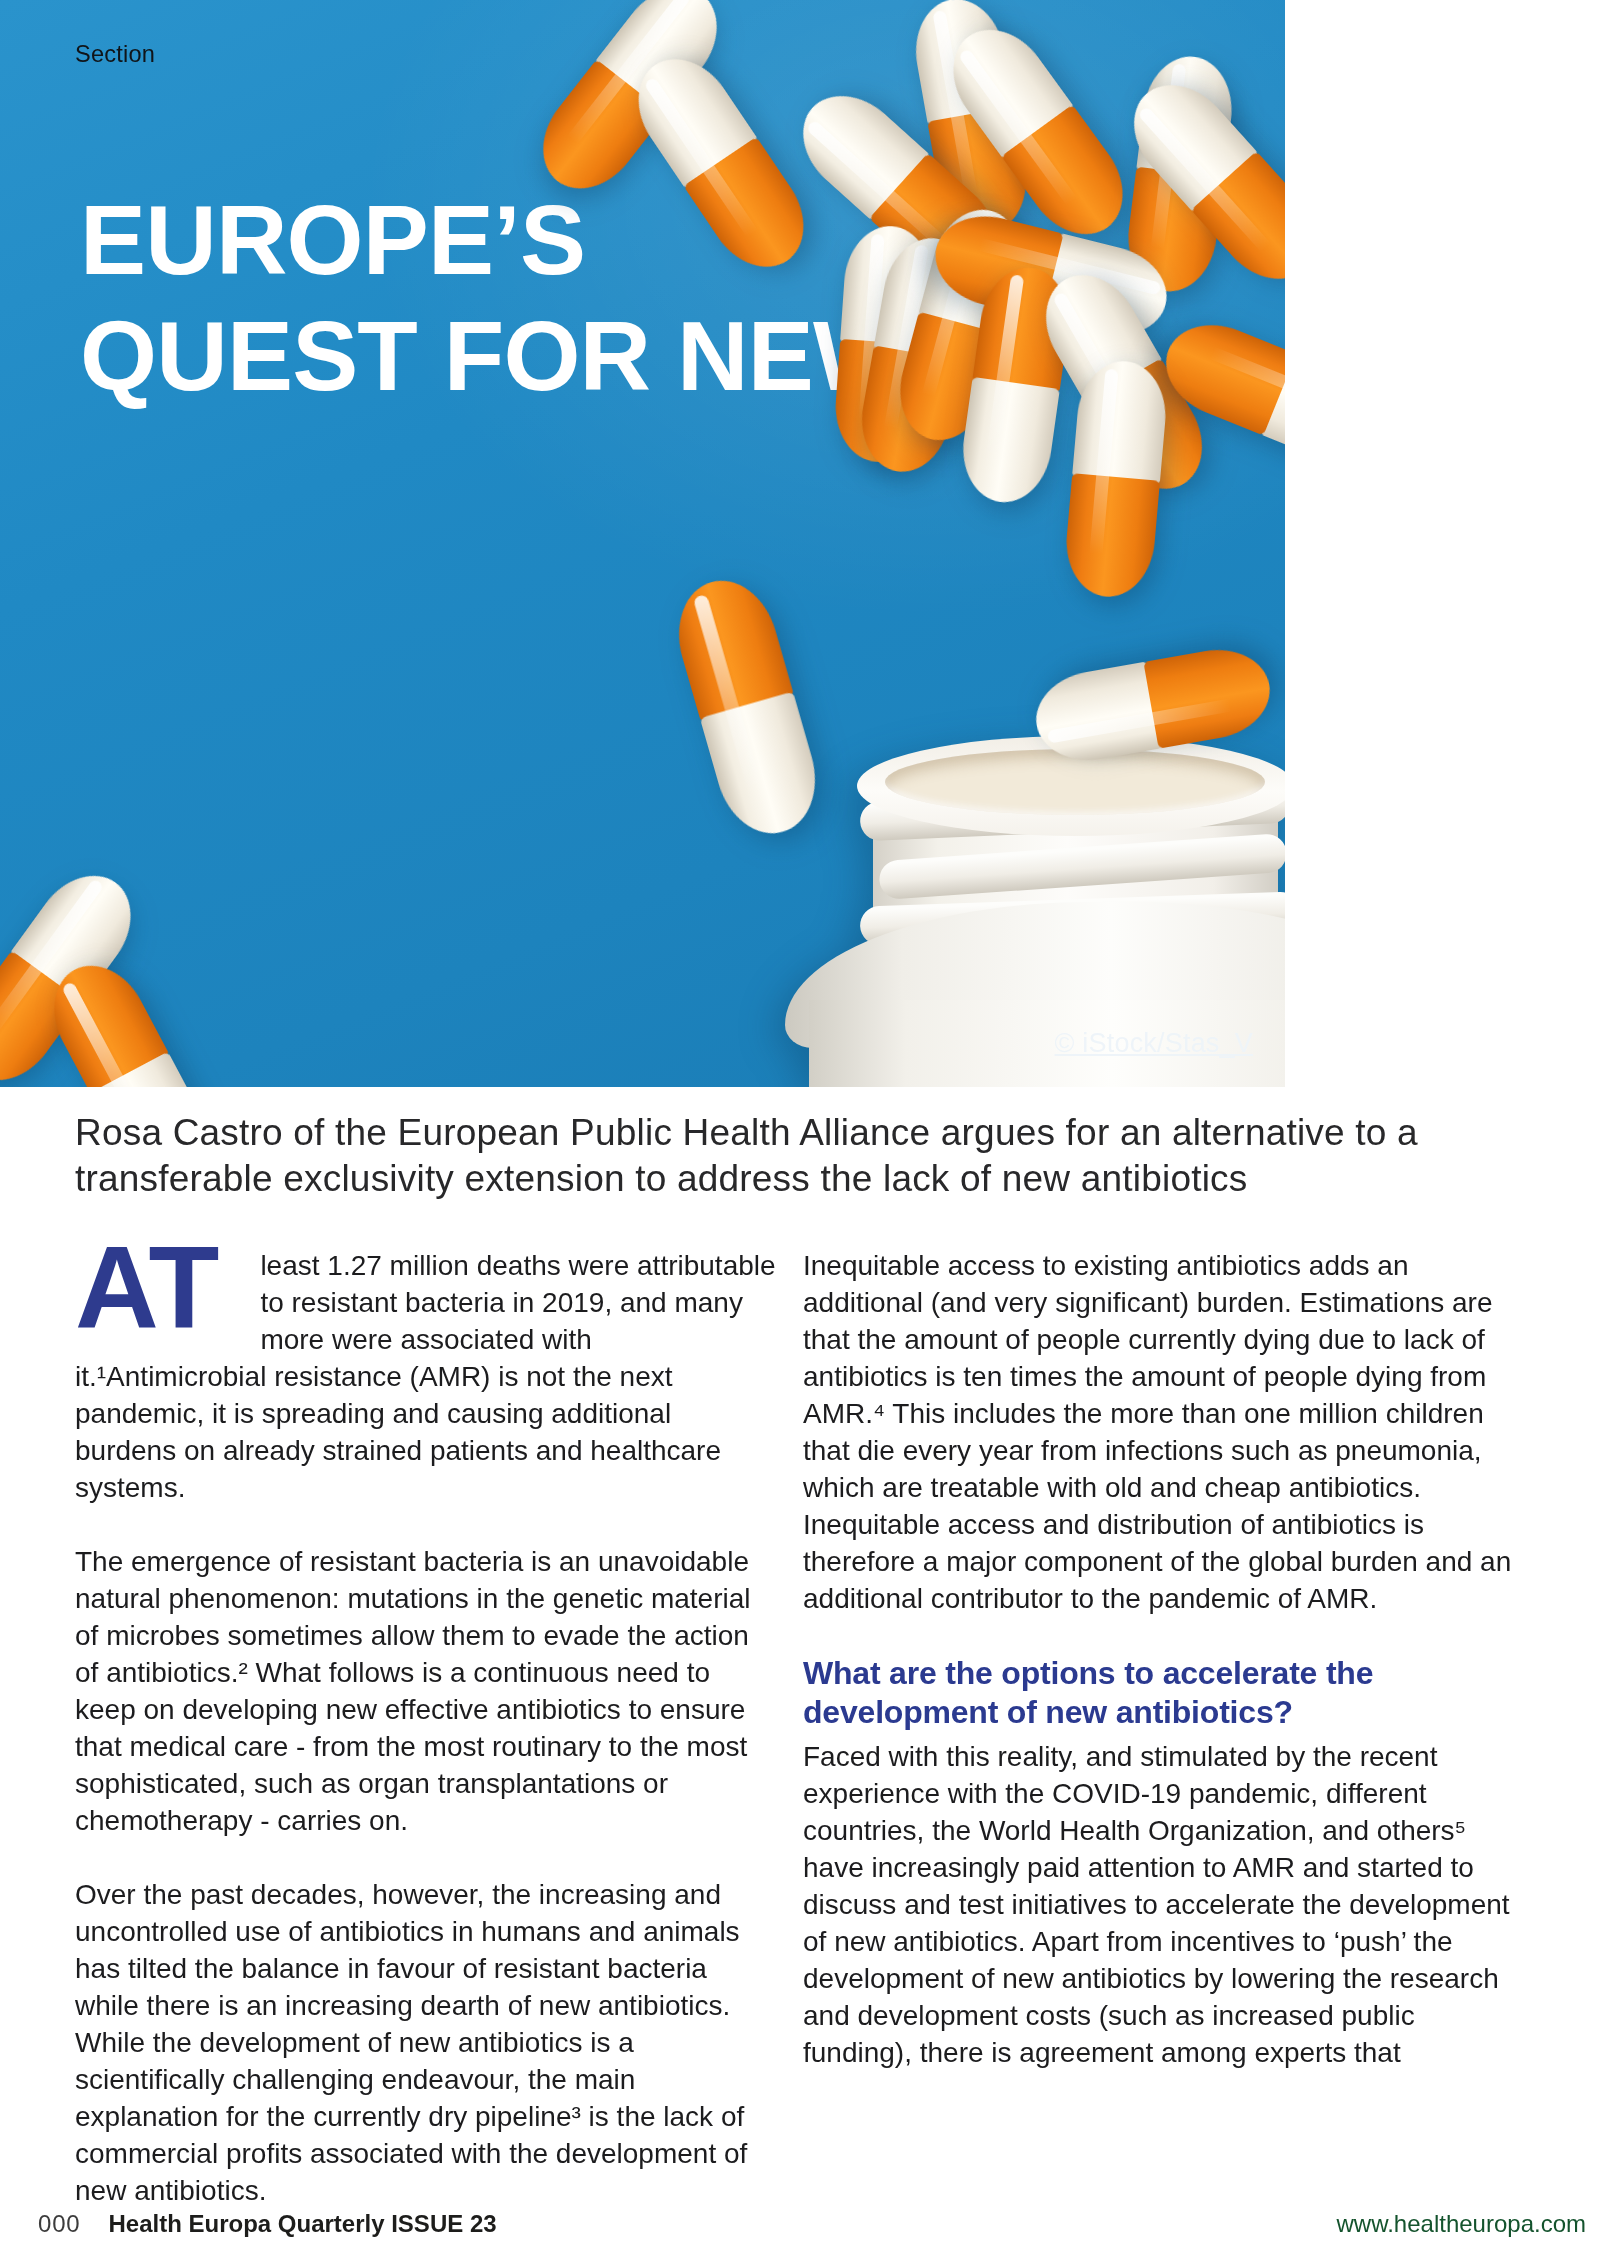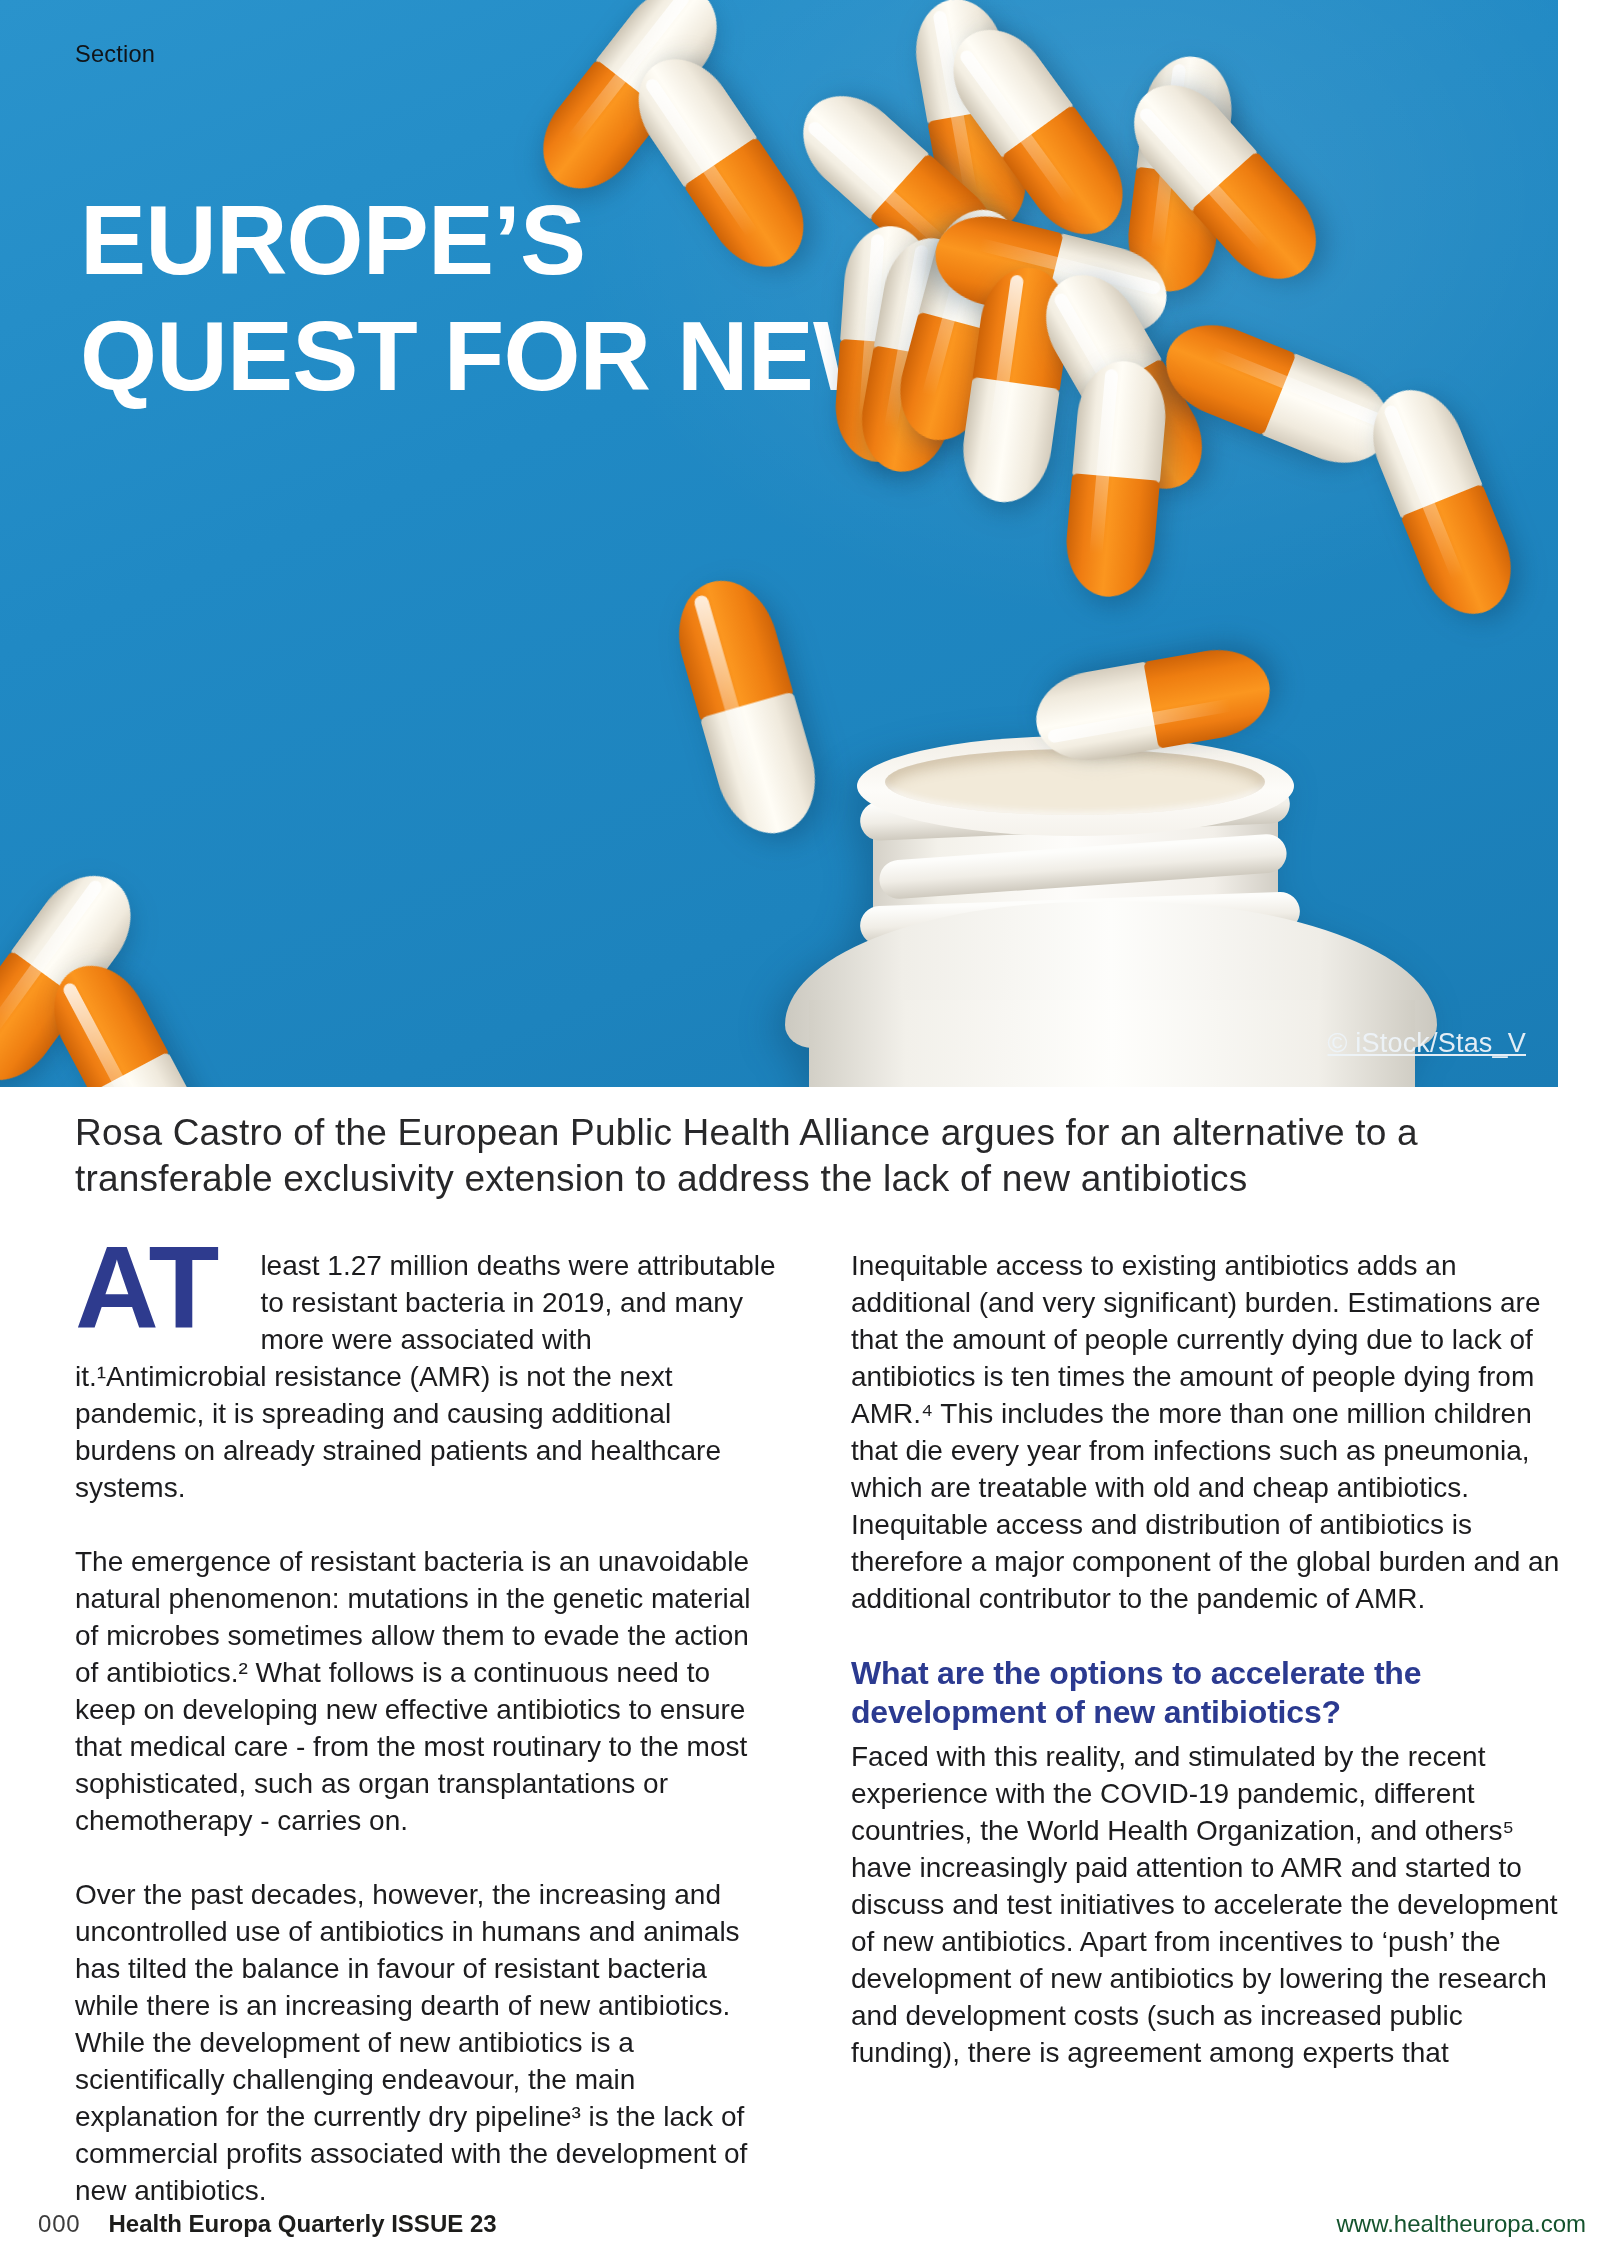--- a/index.html
+++ b/index.html
@@ -4,21 +4,21 @@
 <style>
   html,body{margin:0;padding:0;background:#ffffff;}
   body{
     width:1621px;height:2261px;position:relative;overflow:hidden;
     font-family:"Liberation Sans","DejaVu Sans",sans-serif;
     -webkit-font-smoothing:antialiased;
   }
 
   
   .hero{
-    position:absolute;left:0;top:0;width:1558px;height:1087px;overflow:hidden;
+    position:absolute;left:0;top:0;width:1285px;height:1087px;overflow:hidden;
     background:
       radial-gradient(942px 707px at 72% 18%, rgba(255,255,255,.10), rgba(255,255,255,0) 60%),
       linear-gradient(158deg,#2a93cc 0%,#2089c4 38%,#1d83bd 72%,#1a7cb5 100%);
   }
   .section-label{
     position:absolute;left:75px;top:41px;
     font-size:23.6px;color:#101418;letter-spacing:0.2px;
   }
   .hero-title{
     position:absolute;left:80px;top:182px;
@@ -78,21 +78,21 @@
     background:linear-gradient(180deg,rgba(255,255,255,.85) 0%,rgba(255,255,255,.35) 45%,rgba(255,255,255,0) 85%);
   }
 
   
   .standfirst{
     position:absolute;left:75px;top:1110px;width:1457px;
     font-size:37px;line-height:46px;color:#28282a;letter-spacing:0.2px;
   }
   .columns{
     position:absolute;left:75px;top:1247px;width:1468px;
-    display:flex;gap:73px;
+    display:flex;gap:25px;
     font-size:28px;line-height:37px;color:#1c1c1e;
   }
   .col1{width:703px;flex:0 0 703px;}
   .col2{width:714px;flex:0 0 714px;}
   .col1 p, .col2 p{margin:0 0 37px 0;}
   .dropcap{
     float:left;width:176px;height:80px;margin:1.6px 9.4px 0 0;
     font-size:116px;line-height:79px;font-weight:bold;color:#2e3b8e;
     letter-spacing:-1.6px;
   }

